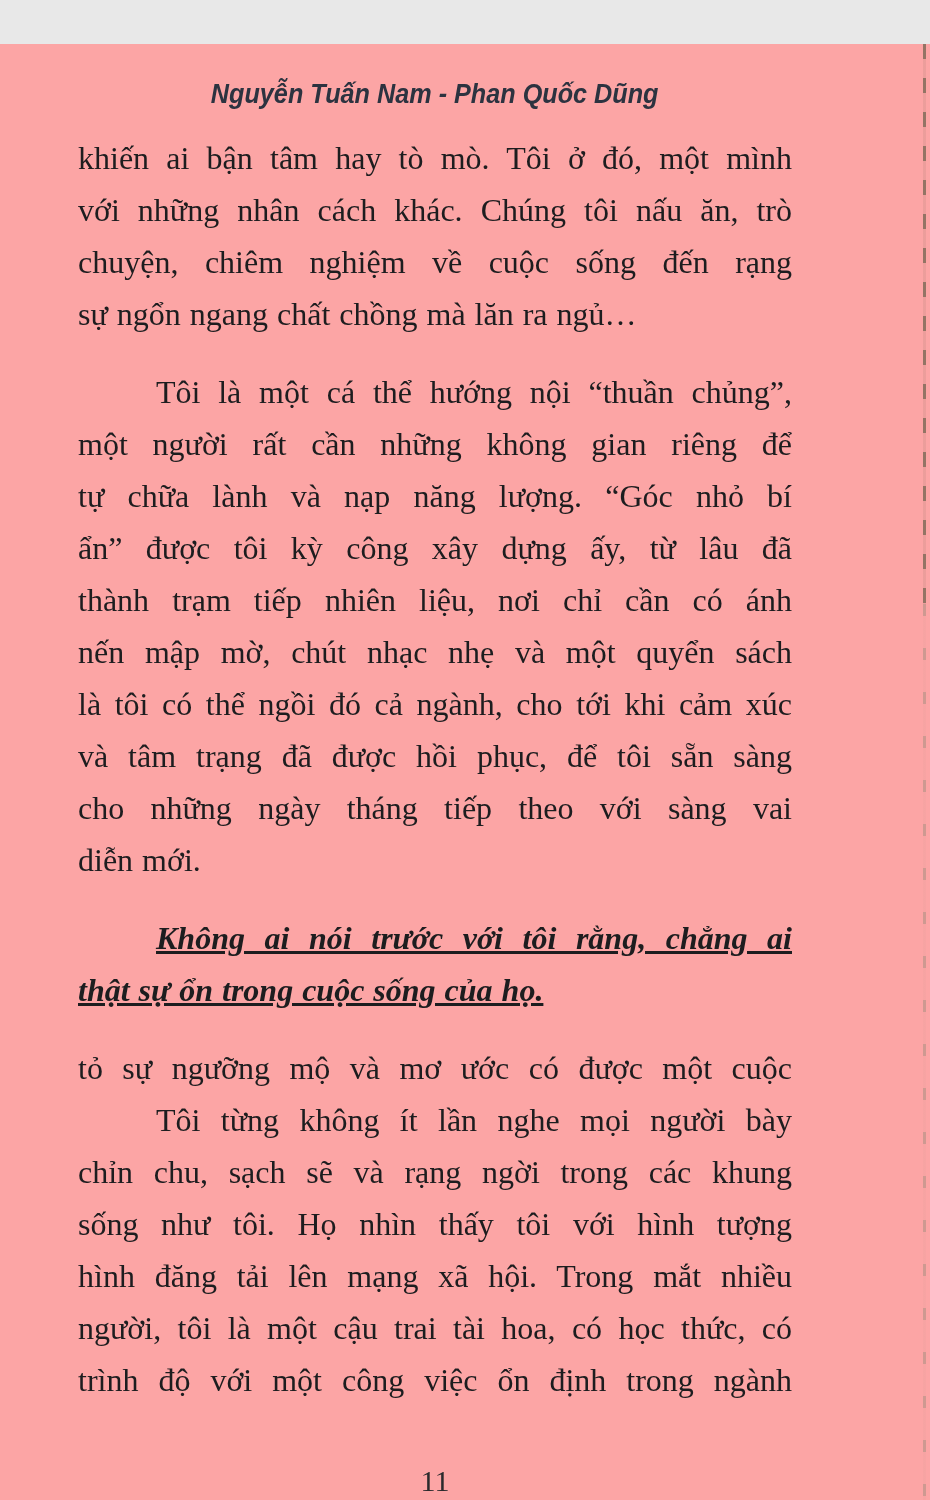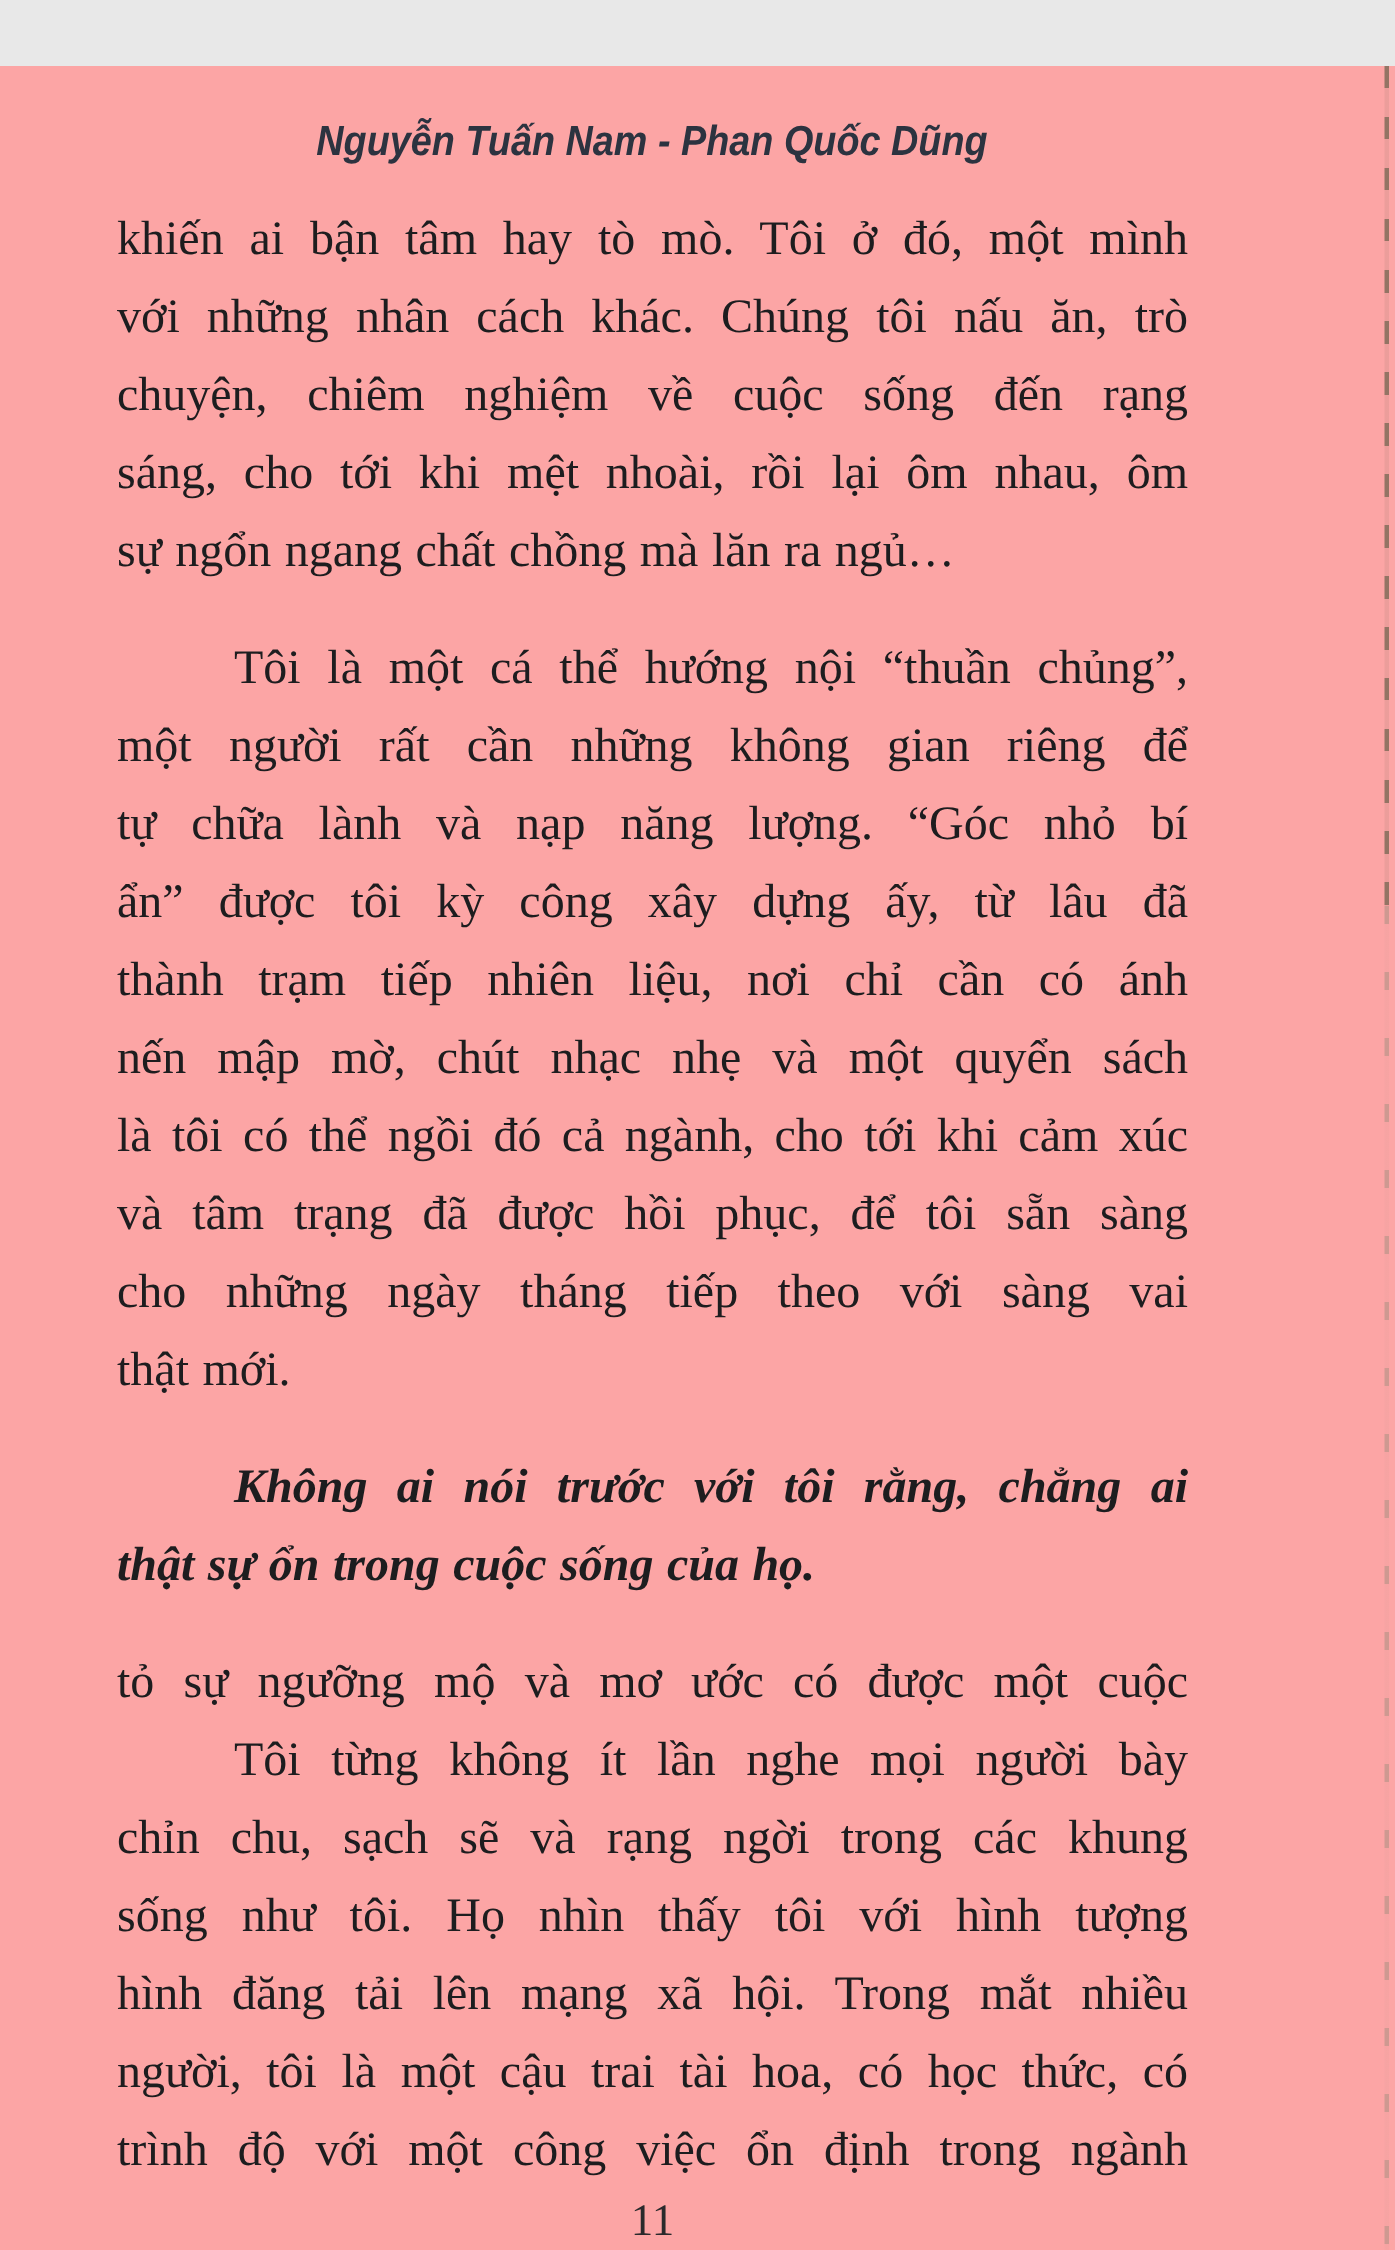--- a/index.html
+++ b/index.html
@@ -40,20 +40,21 @@
     top: 88px;
     left: 78px;
     width: 714px;
     font-size: 32px;
     line-height: 52px;
   }
   .para { margin: 0 0 26px 0; }
   .para.em {
     font-style: italic;
     font-weight: 700;
+    text-decoration: underline;
   }
   .line {
     text-align: justify;
     text-align-last: justify;
     word-spacing: 1px;
   }
   .line.last { text-align-last: left; }
   .line.first-indent { text-indent: 78px; }
   .page-number {
     position: absolute;
@@ -99,35 +100,34 @@
   <div class="running-header">
     <span class="squeeze">Nguyễn Tuấn Nam - Phan Quốc Dũng</span>
   </div>
 
   <div class="text-block">
 
     <div class="para">
       <div class="line">khiến ai bận tâm hay tò mò. Tôi ở đó, một mình</div>
       <div class="line">với những nhân cách khác. Chúng tôi nấu ăn, trò</div>
       <div class="line">chuyện, chiêm nghiệm về cuộc sống đến rạng</div>
-      <div class="line">sáng, cho tới khi mệt nhoài, rồi lại ôm nhau, ôm</div>
       <div class="line last">sự ngổn ngang chất chồng mà lăn ra ngủ…</div>
     </div>
 
     <div class="para">
       <div class="line first-indent">Tôi là một cá thể hướng nội “thuần chủng”,</div>
       <div class="line">một người rất cần những không gian riêng để</div>
       <div class="line">tự chữa lành và nạp năng lượng. “Góc nhỏ bí</div>
       <div class="line">ẩn” được tôi kỳ công xây dựng ấy, từ lâu đã</div>
       <div class="line">thành trạm tiếp nhiên liệu, nơi chỉ cần có ánh</div>
       <div class="line">nến mập mờ, chút nhạc nhẹ và một quyển sách</div>
       <div class="line">là tôi có thể ngồi đó cả ngành, cho tới khi cảm xúc</div>
       <div class="line">và tâm trạng đã được hồi phục, để tôi sẵn sàng</div>
       <div class="line">cho những ngày tháng tiếp theo với sàng vai</div>
-      <div class="line last">thật mới.</div>
+      <div class="line last">diễn mới.</div>
     </div>
 
     <div class="para em">
       <div class="line first-indent">Không ai nói trước với tôi rằng, chẳng ai</div>
       <div class="line last">thật sự ổn trong cuộc sống của họ.</div>
     </div>
 
     <div class="para">
       <div class="line">tỏ sự ngưỡng mộ và mơ ước có được một cuộc</div>
       <div class="line first-indent">Tôi từng không ít lần nghe mọi người bày</div>

